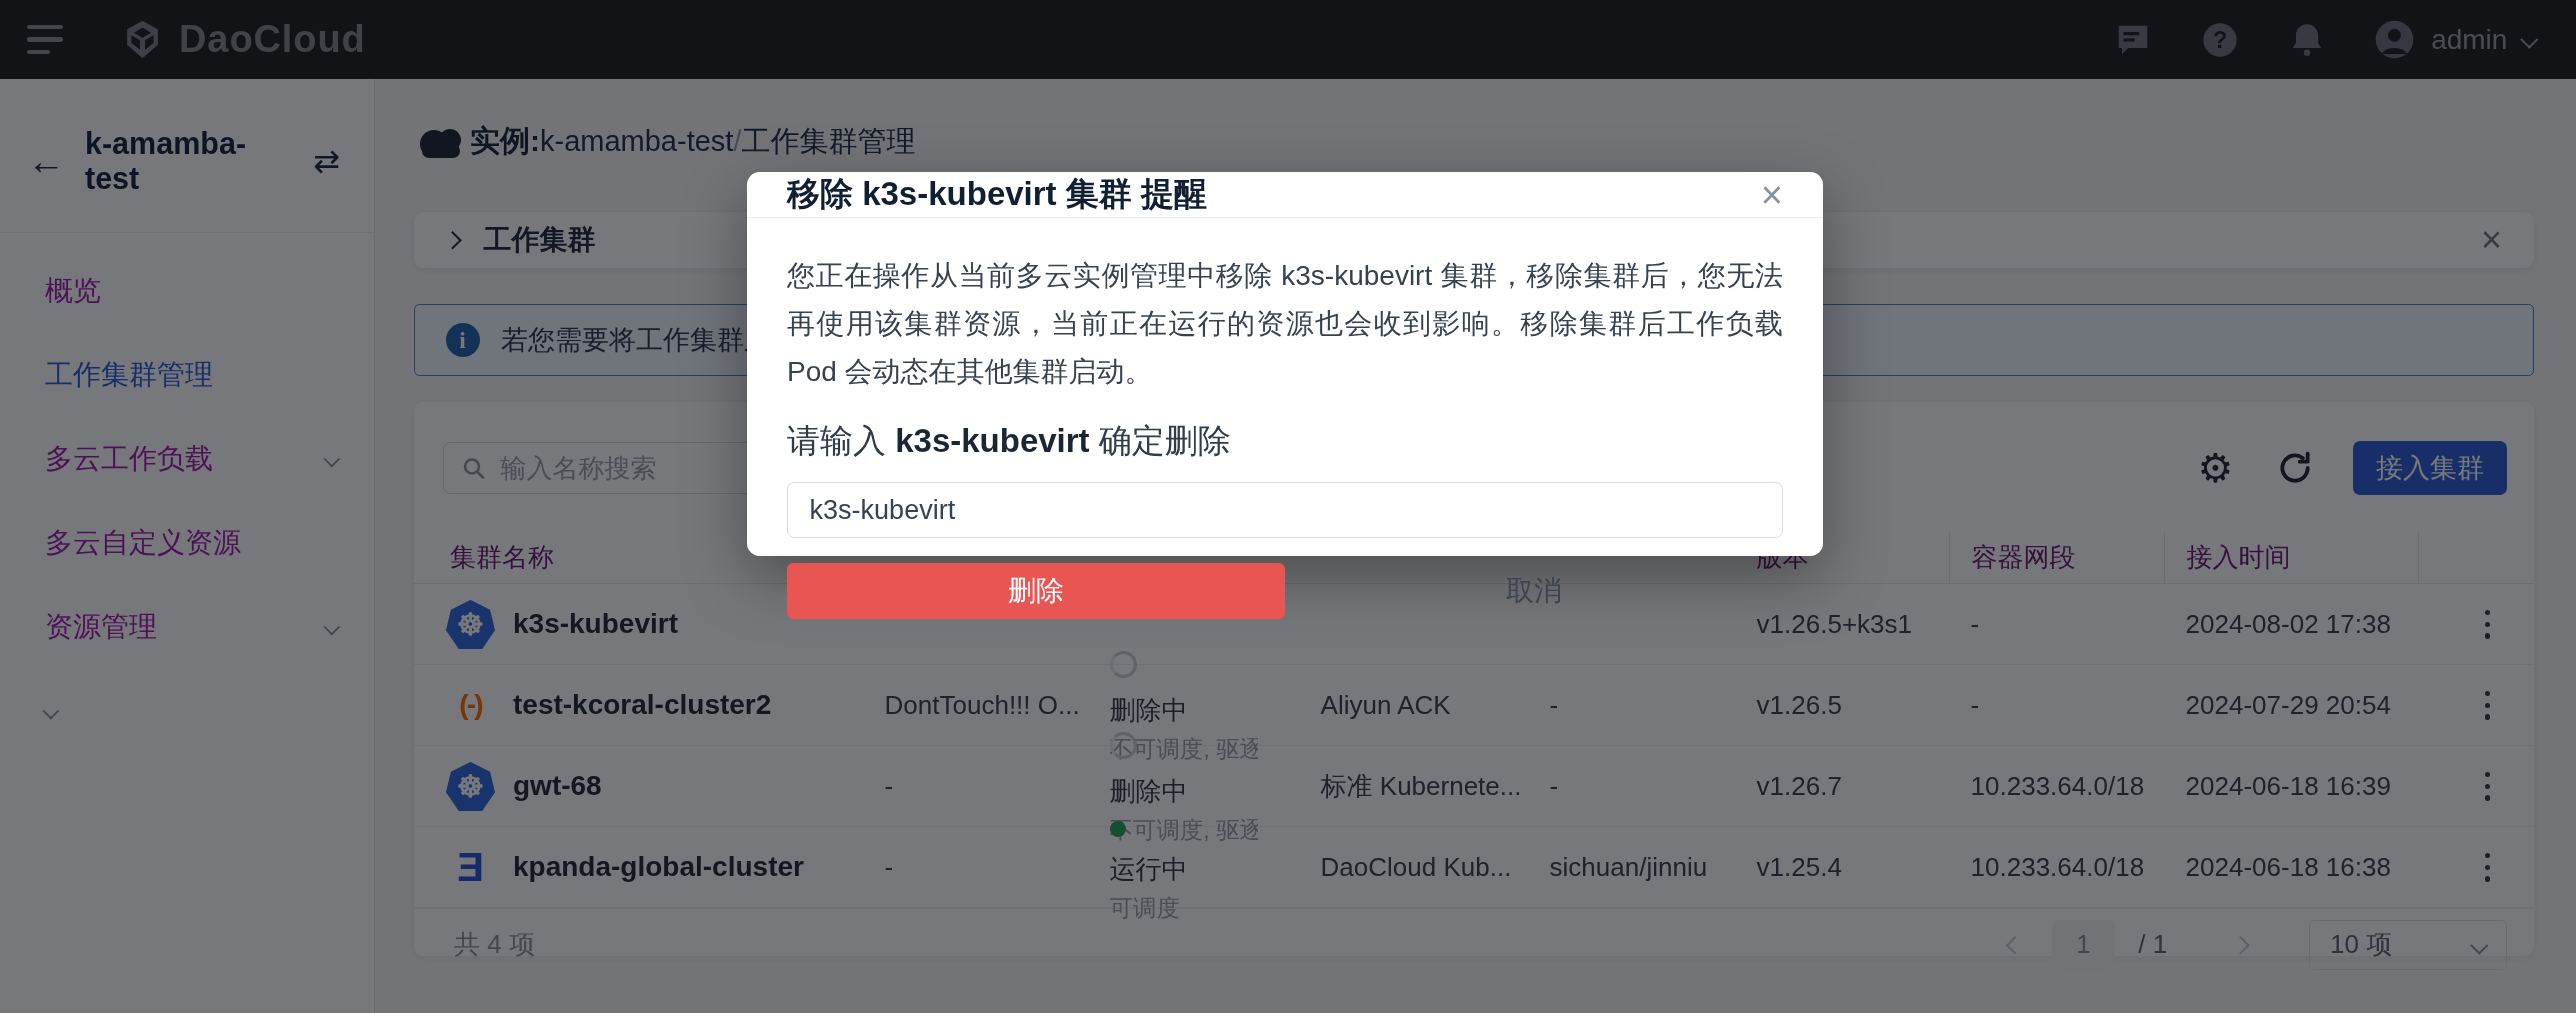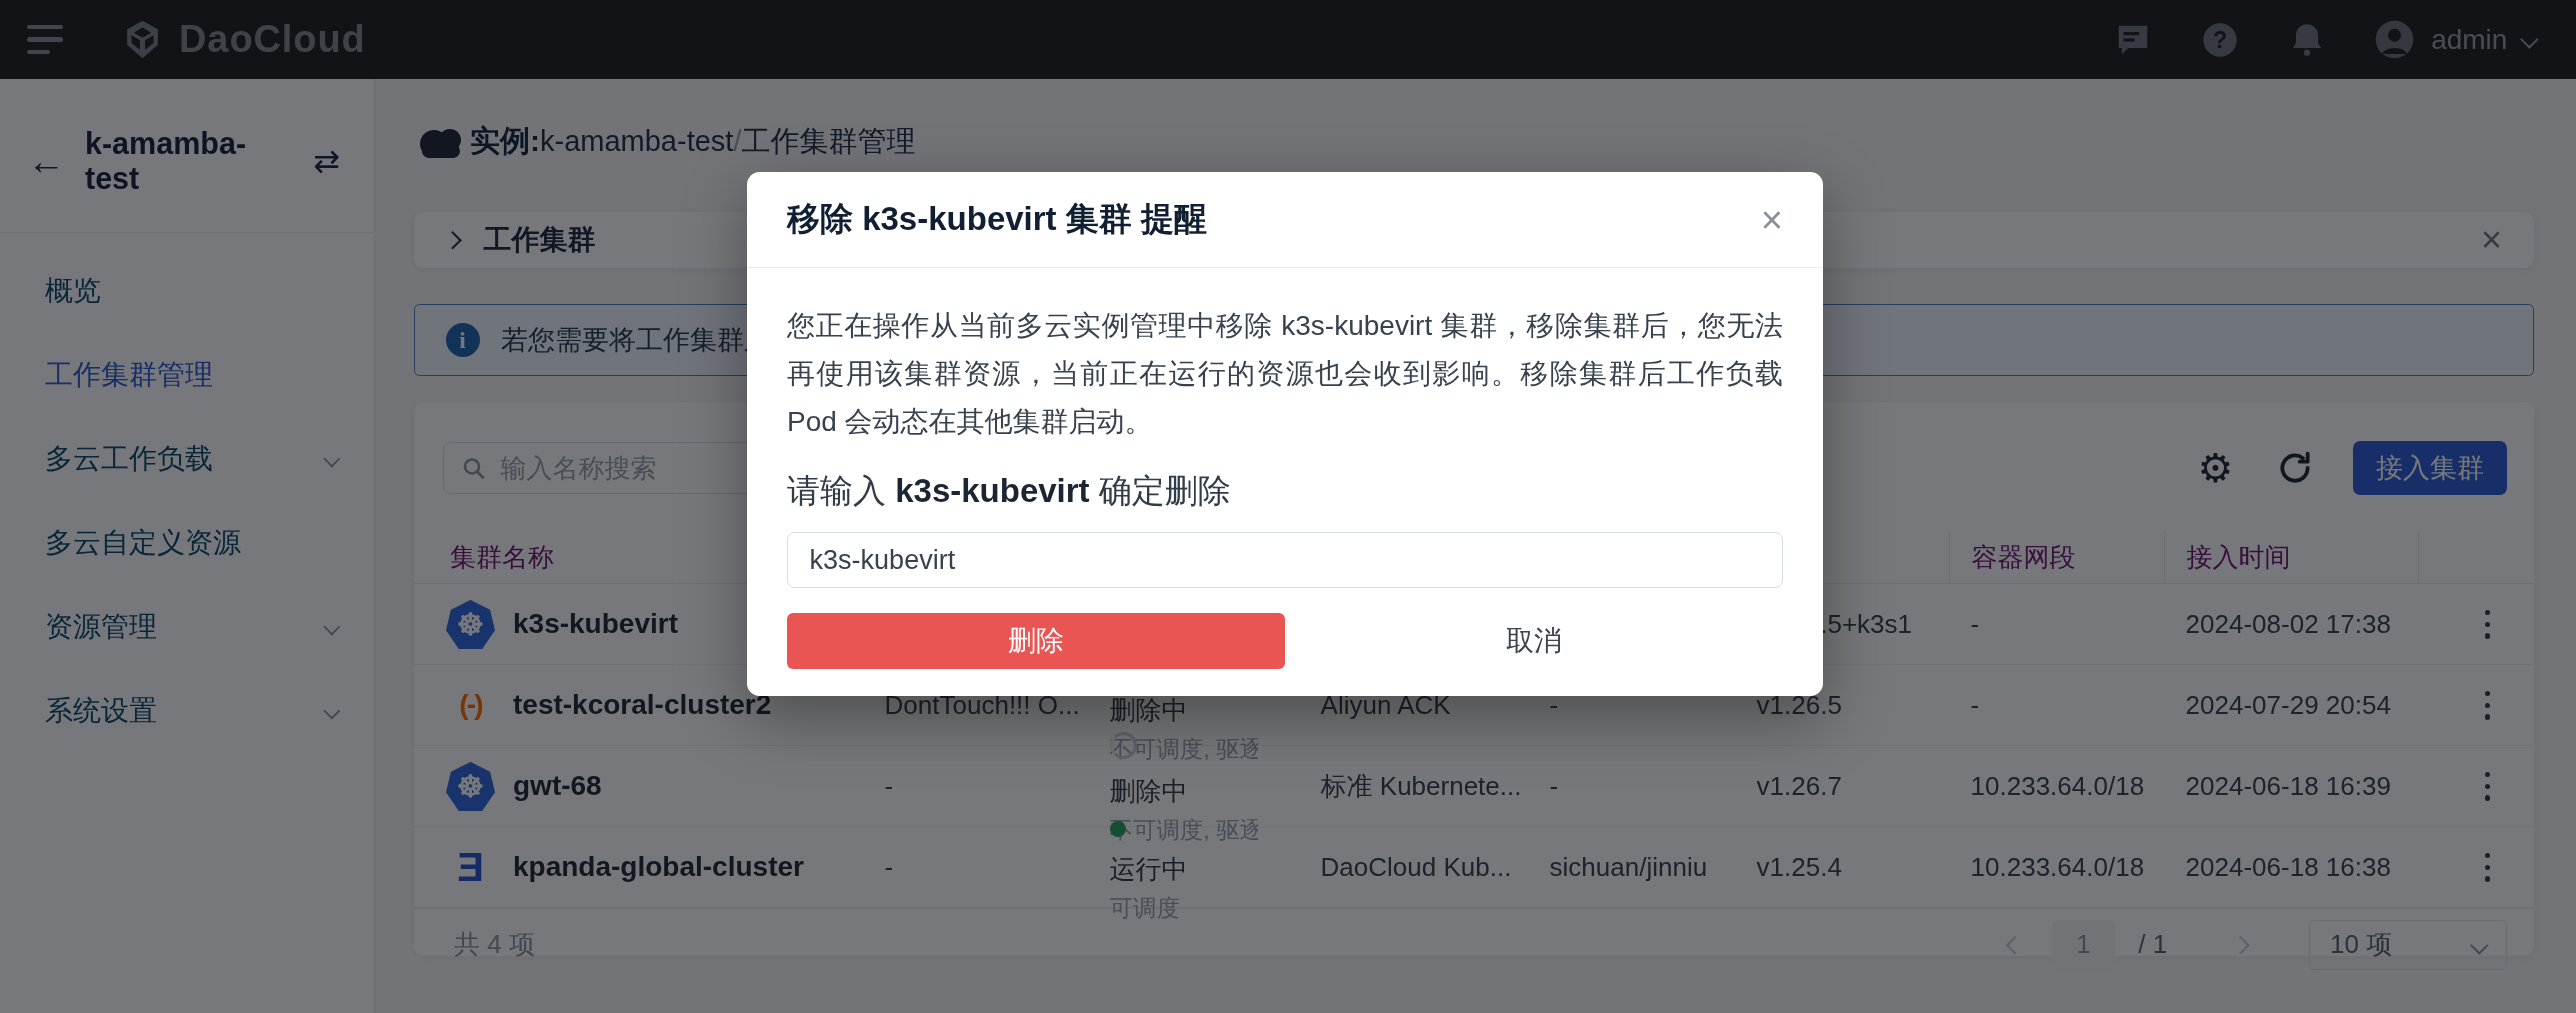--- a/index.html
+++ b/index.html
@@ -32,21 +32,21 @@
   .sidebar{
     position:absolute; left:0; top:79px; width:375px; height:934px;
     background:#ffffff; border-right:0.9px solid #e7e9ee; z-index:5;
   }
   .sb-head{ display:flex; align-items:center; padding:47px 34px 0 27px; gap:20px;}
   .sb-back{ font-size:38px; color:#1b2940; line-height:1; cursor:pointer;}
   .sb-title{ font-size:30.5px; font-weight:bold; color:#16233c; flex:1;}
   .sb-swap{ font-size:32px; color:#1b2940; cursor:pointer;}
   .sb-divider{ border-bottom:0.9px solid #eceef2; margin:36px 0 0 0;}
   .sb-menu{ padding-top:16px;}
-  .sb-item{ height:84px; display:flex; align-items:center; padding:0 36px 0 45px; font-size:28px; color:#0c4a6e; cursor:pointer;}
+  .sb-item{ height:84px; display:flex; align-items:center; padding:0 36px 0 45px; font-size:28px; color:#a21caf; cursor:pointer;}
   .sb-item .lbl{ flex:1;}
   .sb-item.active{ color:#2a5bd7; }
   .sb-item .chev{ border-color:#8c93a0; width:11.7px; height:11.7px;}
 
   
   .content{ position:absolute; left:375px; top:79px; width:2201px; height:934px; background:#f6f7f9;}
   .crumbs{ display:flex; align-items:center; padding:32px 0 0 39px; height:93px;}
   .crumb-strong{ font-size:30px; font-weight:bold; color:#17273f;}
   .crumb-txt{ font-size:29px; color:#23324a;}
   .crumb-sep{ font-size:29px; color:#9aa2ad;}
@@ -111,21 +111,21 @@
   .pg-input{ width:63px; height:50px; background:#f3f4f7; border:none; border-radius:5.4px; text-align:center;
      font-size:26px; color:#8a93a0; font-family:inherit; outline:none;}
   .pg-total{ font-size:26px; color:#5b6675;}
   .pg-size{ width:198px; height:50px; border:0.9px solid #dfe3e9; border-radius:5.4px; display:flex; align-items:center;
      padding:0 20px; font-size:26px; color:#5b6675; margin-left:32px; cursor:pointer;}
   .pg-size .chev{ margin-left:auto; border-color:#8c93a0;}
 
   
   .dim{ position:absolute; inset:0; background:rgba(8,10,14,.55); z-index:40;}
   .modal{
-    position:absolute; left:747px; top:172px; width:1076px; height:524px; z-index:50;
+    position:absolute; left:747px; top:172px; width:1076px; height:384px; z-index:50;
     background:#fff; border-radius:12.6px; box-shadow:0 21.6px 63px rgba(0,0,0,.35);
     display:flex; flex-direction:column;
   }
   .m-head{ height:96px; display:flex; align-items:center; padding:0 40px; border-bottom:0.9px solid #e9ebf0;}
   .m-title{ font-size:33px; font-weight:bold; color:#111f33;}
   .m-close{ margin-left:auto; font-size:38px; color:#8a9099; line-height:1; cursor:pointer;}
   .m-body{ padding:34px 40px 0 40px;}
   .m-text{ font-size:28px; line-height:48px; color:#38424f; text-align:justify;}
   .m-label{ margin-top:23px; font-size:33px; color:#313c49;}
   .m-label b{ color:#1c2633;}
@@ -207,21 +207,20 @@
           <span class="chev down"></span>
         </div>
       <div class="sb-item">
           <span class="lbl">多云自定义资源</span>
         </div>
       <div class="sb-item">
           <span class="lbl">资源管理</span>
           <span class="chev down"></span>
         </div>
       <div class="sb-item">
-          <span class="lbl">系统设置</span>
           <span class="chev down"></span>
         </div>
     </div>
   </div>
 
   <div class="content">
     <div class="crumbs">
       <svg width="56" height="40" viewBox="0 0 28 20">
           <circle cx="10" cy="11" r="7" fill="#1e2736"></circle>
           <circle cx="18" cy="9" r="5.5" fill="#1e2736"></circle>

